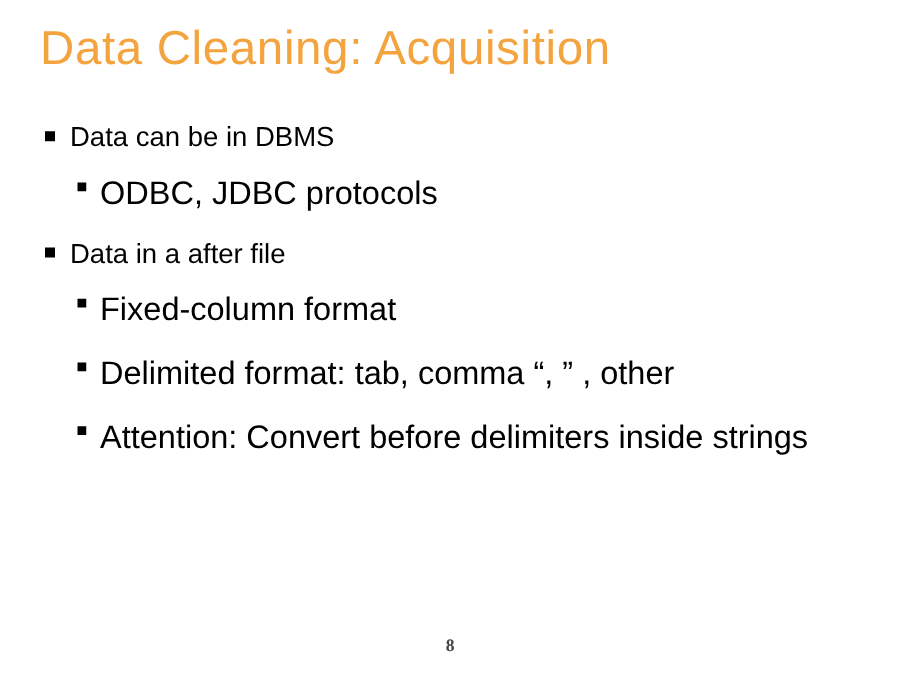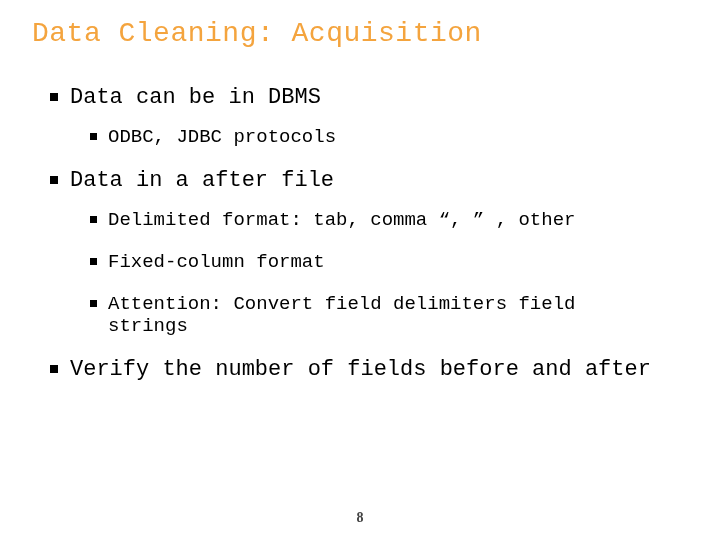--- a/index.html
+++ b/index.html
@@ -12,32 +12,31 @@
     overflow: hidden;
   }
   .slide {
     width: 720px;
     height: 540px;
     position: relative;
     box-sizing: border-box;
     padding: 18px 30px 0 30px;
   }
   .title {
-    font-family: Liberation Mono, monospace;
-    font-size: 28px;
+    font-family: Liberation Sans, sans-serif;
+    font-size: 38px;
     color: #f4a43e; 
     font-weight: 400;
     margin: 0 0 36px 2px;
     letter-spacing: 0.5px;
   }
   ul {
     list-style: none;
-    margin: 18px;
+    margin: 4px;
     padding: 0;
-    font-family: Liberation Mono, monospace;
   }
   .lvl1 > li {
     font-size: 22px;
     color: #000;
     font-weight: 400;
     margin-bottom: 16px;
     padding-left: 22px;
     position: relative;
   }
   .lvl1 > li::before {
@@ -46,21 +45,21 @@
     left: 2px;
     top: 8px;
     width: 8px;
     height: 8px;
     background: #000;
   }
   .lvl2 {
     margin-top: 16px;
   }
   .lvl2 > li {
-    font-size: 19px;
+    font-size: 26px;
     color: #000;
     font-weight: 400;
     margin-bottom: 20px;
     padding-left: 20px;
     position: relative;
   }
   .lvl2 > li::before {
     content: "";
     position: absolute;
     left: 2px;
@@ -94,30 +93,27 @@
         <li>
           <span>ODBC, JDBC protocols</span>
         </li>
       </ul>
     </li>
 
     <li>
       <span>Data in a after file</span>
       <ul class="lvl2">
         <li>
+          <span>Fixed-column format</span>
+        </li>
+        <li>
           <span>Delimited format: tab, comma “, ” , other</span>
         </li>
         <li>
-          <span>Fixed-column format</span>
-        </li>
-        <li>
-          <span>Attention: Convert field delimiters field strings</span>
+          <span>Attention: Convert before delimiters inside strings</span>
         </li>
       </ul>
     </li>
 
-    <li>
-      <span>Verify the number of fields before and after</span>
-    </li>
   </ul>
 
   <div class="pgnum">8</div>
 </div>
 
 </body></html>

